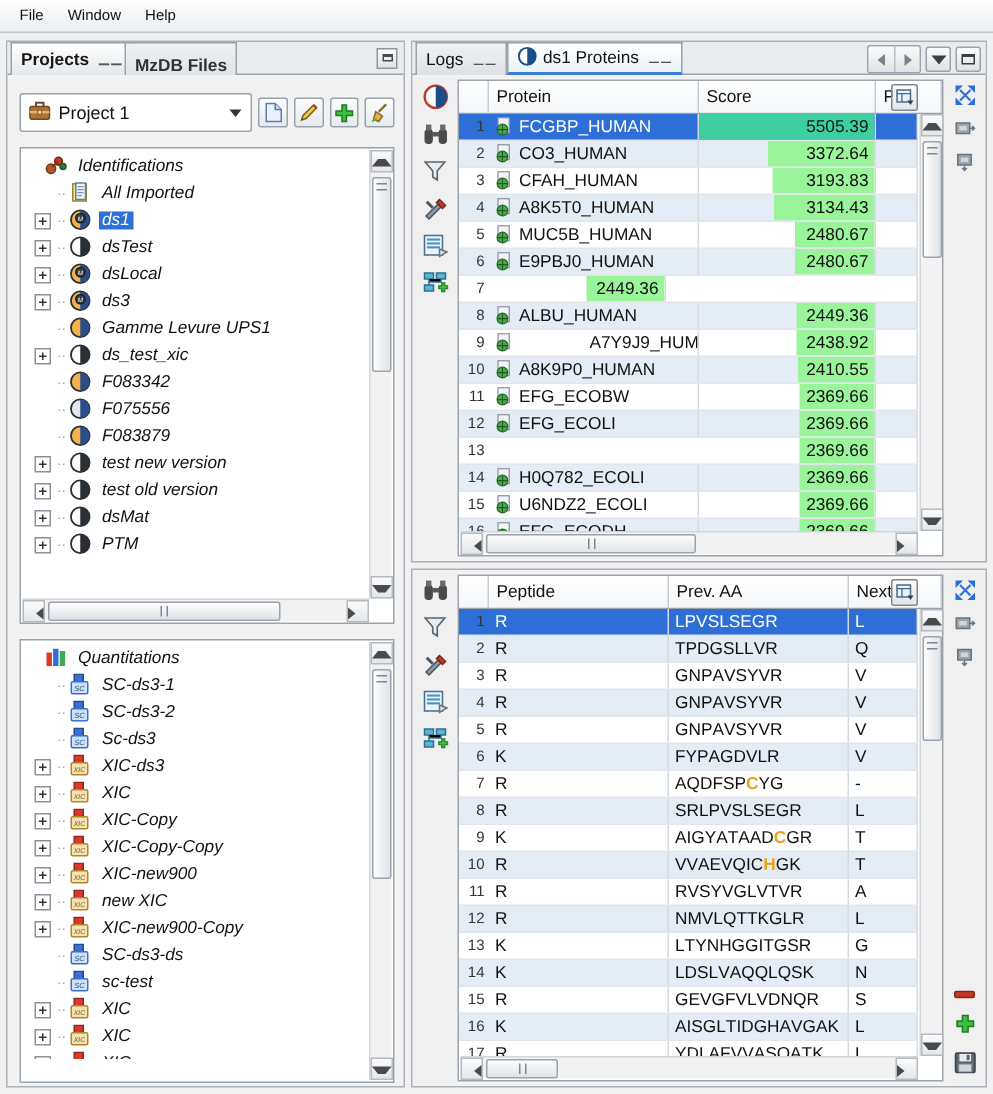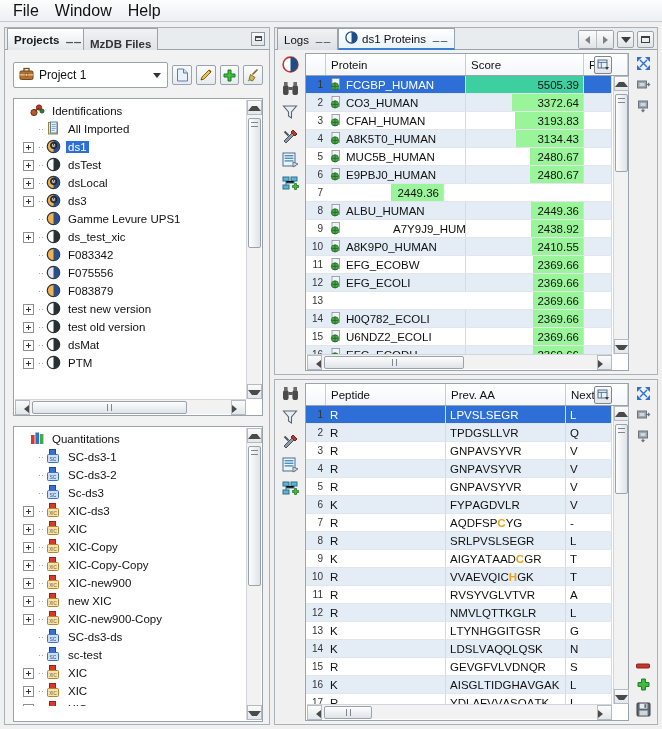--- a/index.html
+++ b/index.html
@@ -15,21 +15,21 @@
   #app { position: relative; width: 662px; height: 729px; background: #f0f0f0; }
 
   
   .menubar {
     position: absolute; top: 0; left: 0; width: 662px; height: 22px;
     background: linear-gradient(#fdfdfd, #eceff3);
     border-bottom: 1px solid #c3c9d0;
     display: flex; align-items: center; padding-left: 5px;
   }
   .menu-item {
-    padding: 2px 8px; font-size: 16px; color: #111; cursor: default;
+    padding: 2px 8px; font-size: 10px; color: #111; cursor: default;
   }
 
   
   .left-panel {
     position: absolute; left: 4px; top: 27px; width: 266px; height: 698px;
     background: #f2f2f2; border: 1px solid #a9b0b7;
   }
   .tabstrip {
     position: relative; height: 22px; background: #e9ecef;
     border-bottom: 1px solid #9aa3ac;
@@ -85,20 +85,21 @@
   #tree-ident { top: 70px; width: 250px; height: 318px; }
   #tree-quant { top: 398px; width: 250px; height: 296px; }
   .tree-inner {
     position: absolute; left: 3px; top: 3px; right: 17px; bottom: 17px;
     overflow: hidden;
   }
   #tree-quant .tree-inner { bottom: 15px; }
   .tnode {
     display: flex; align-items: center; height: 18px; font-size: 11.5px; color: #111;
     white-space: nowrap;
+    font-style: italic;
   }
   .tnode .expander {
     width: 11px; height: 11px; border: 1px solid #8a9199; background: #fff;
     margin-right: 2px; position: relative; flex: none;
   }
   .tnode .expander:before {
     content:''; position:absolute; left:2px; top:4px; width:5px; height:1px; background:#333;
   }
   .tnode .expander:after {
     content:''; position:absolute; left:4px; top:2px; width:1px; height:5px; background:#333;

